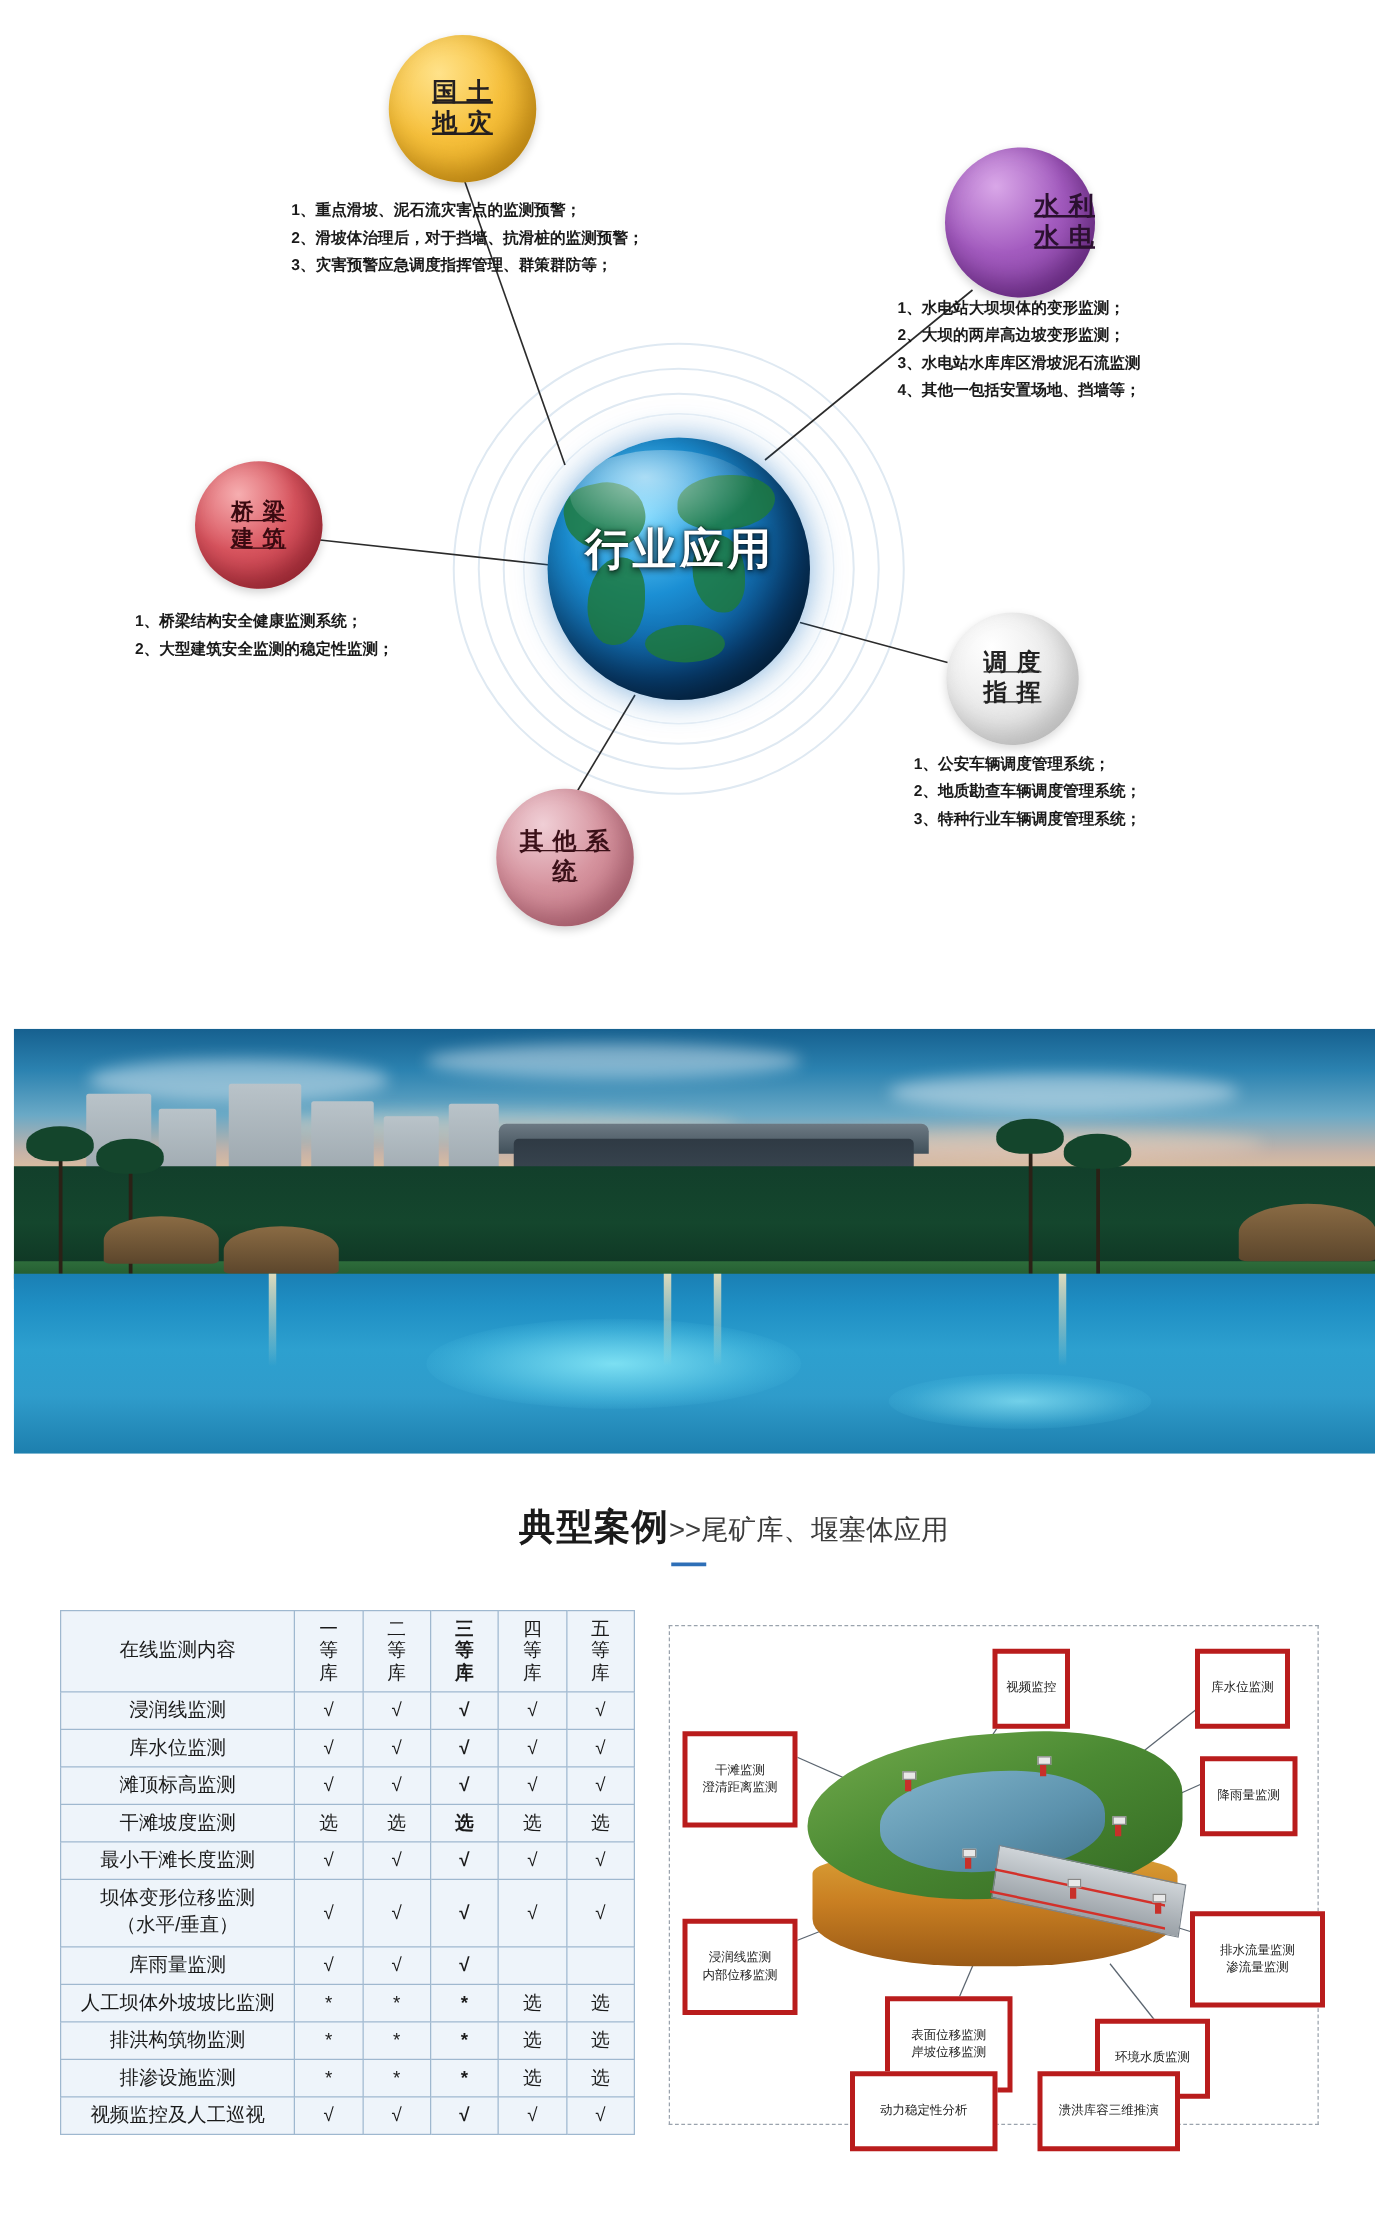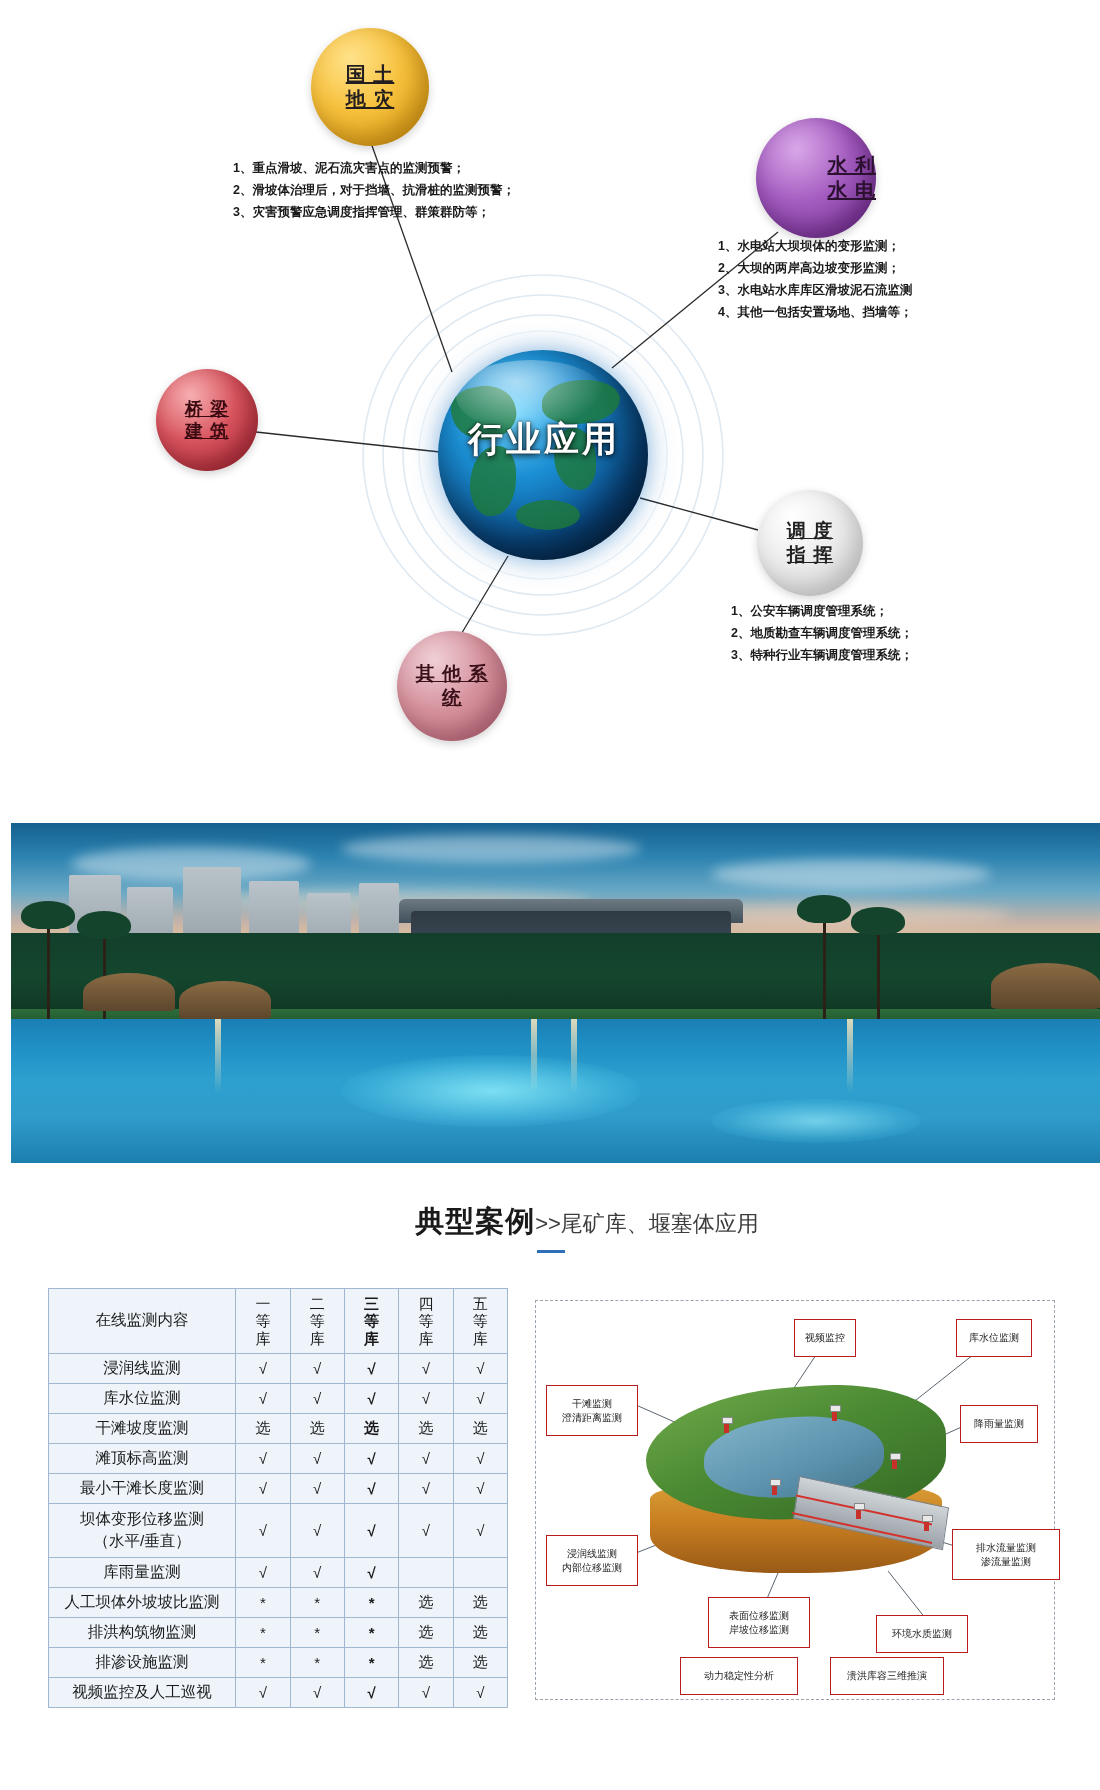--- a/index.html
+++ b/index.html
@@ -231,25 +231,25 @@
   #case-table td.empty { }
 
   
   #illustration {
     position:absolute; left:535px; top:1300px; width:520px; height:400px;
     border:1px dashed #9aa3ad;
     background:#ffffff;
   }
   .ill-label {
     position:absolute;
-    border:1px solid #b91c1c;
+    border:4px solid #b91c1c;
     background:#ffffff;
     font-size:10px;
     color:#222;
-    padding:11px 5px;
+    padding:21px 5px;
     line-height:1.35;
     white-space:pre-line;
     text-align:center;
   }
   #ill-mound {
     position:absolute; left:110px; top:86px; width:300px; height:200px;
   }
   .mound-top {
     position:absolute; left:0; top:0; width:300px; height:132px;
     background:linear-gradient(160deg,#6fa84a 0%,#4b8a33 45%,#356b24 100%);
@@ -348,20 +348,22 @@
     </div>
   </div>
 
   <div class="desc" id="desc-land">1、重点滑坡、泥石流灾害点的监测预警；
 2、滑坡体治理后，对于挡墙、抗滑桩的监测预警；
 3、灾害预警应急调度指挥管理、群策群防等；</div>
   <div class="desc" id="desc-water">1、水电站大坝坝体的变形监测；
 2、大坝的两岸高边坡变形监测；
 3、水电站水库库区滑坡泥石流监测
 4、其他一包括安置场地、挡墙等；</div>
+  <div class="desc" id="desc-bridge">1、桥梁结构安全健康监测系统；
+2、大型建筑安全监测的稳定性监测；</div>
   <div class="desc" id="desc-dispatch">1、公安车辆调度管理系统；
 2、地质勘查车辆调度管理系统；
 3、特种行业车辆调度管理系统；</div>
 </div>
 
 <div id="photo-banner">
   <div class="sky"></div>
   <div class="cloud cl1"></div>
   <div class="cloud cl2"></div>
   <div class="cloud cl3"></div>
@@ -451,34 +453,34 @@
     </tr>
     <tr>
       <td class="rowlabel">库水位监测</td>
       <td class="mark">√</td>
       <td class="mark">√</td>
       <td class="mark bold">√</td>
       <td class="mark">√</td>
       <td class="mark">√</td>
     </tr>
     <tr>
+      <td class="rowlabel">滩顶标高监测</td>
+      <td class="mark">√</td>
+      <td class="mark">√</td>
+      <td class="mark bold">√</td>
+      <td class="mark">√</td>
+      <td class="mark">√</td>
+    </tr>
+    <tr>
       <td class="rowlabel">干滩坡度监测</td>
       <td class="mark">选</td>
       <td class="mark">选</td>
       <td class="mark bold">选</td>
       <td class="mark">选</td>
       <td class="mark">选</td>
-    </tr>
-    <tr>
-      <td class="rowlabel">滩顶标高监测</td>
-      <td class="mark">√</td>
-      <td class="mark">√</td>
-      <td class="mark bold">√</td>
-      <td class="mark">√</td>
-      <td class="mark">√</td>
     </tr>
     <tr>
       <td class="rowlabel">最小干滩长度监测</td>
       <td class="mark">√</td>
       <td class="mark">√</td>
       <td class="mark bold">√</td>
       <td class="mark">√</td>
       <td class="mark">√</td>
     </tr>
     <tr>

